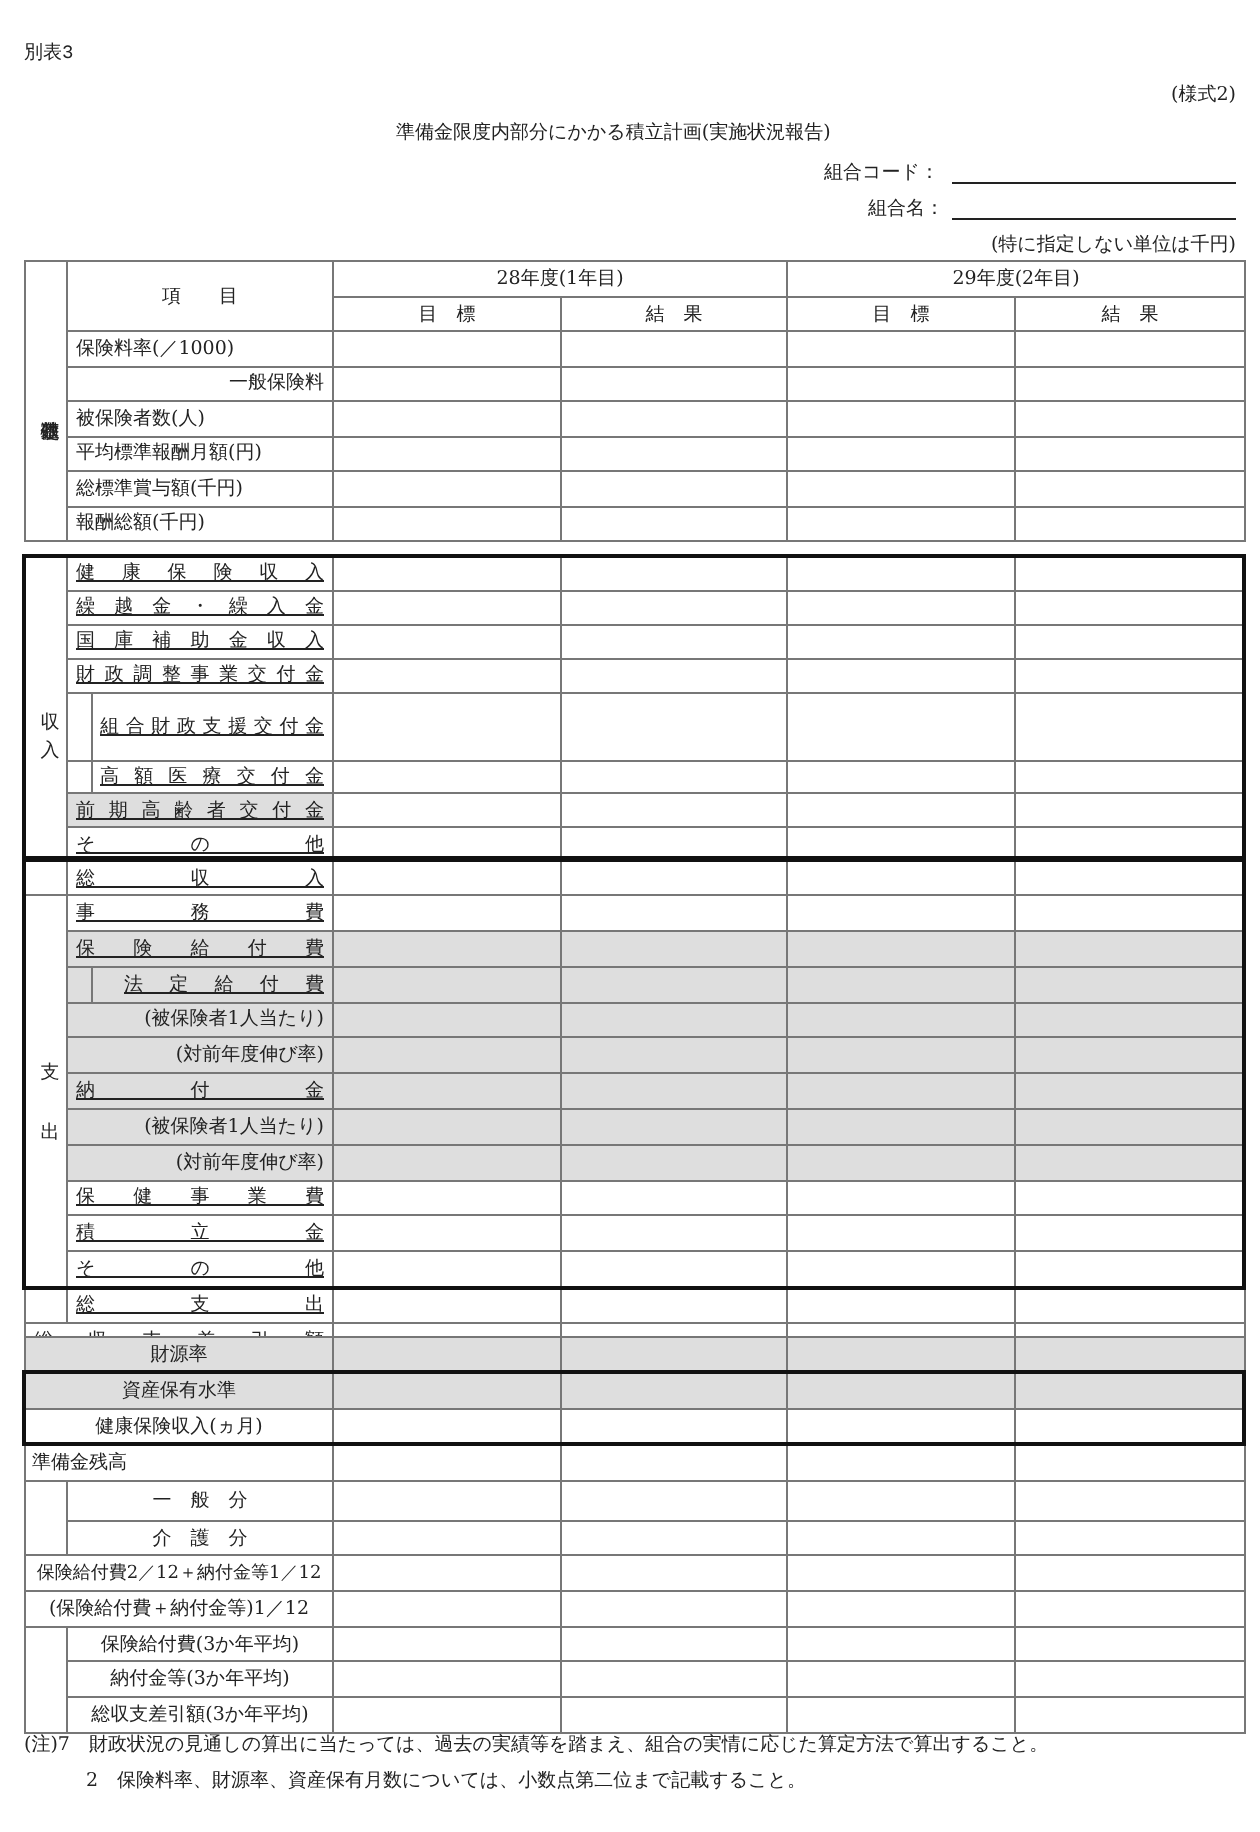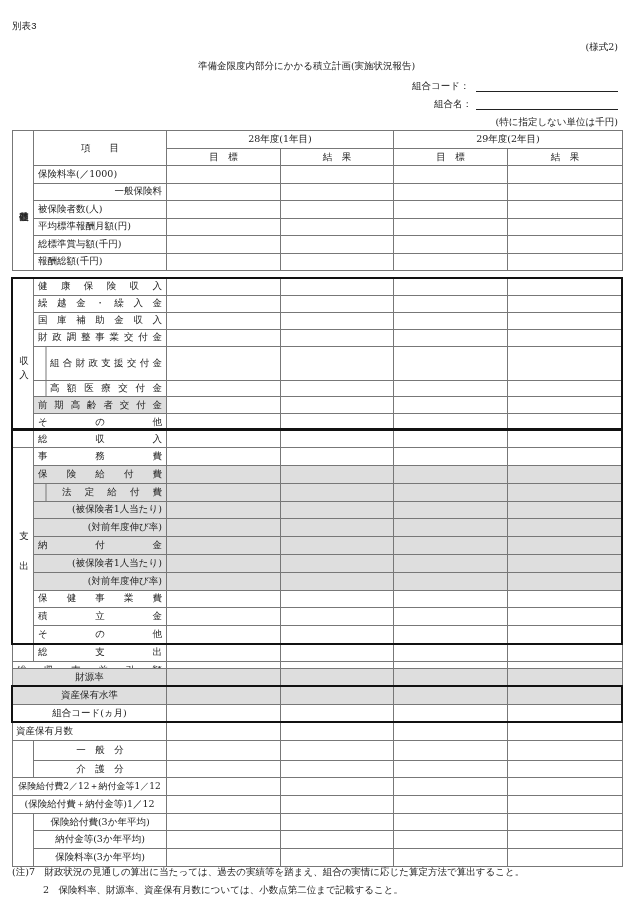--- a/index.html
+++ b/index.html
@@ -6,21 +6,21 @@
   body { width:630px; height:916px; position:relative; overflow:hidden;
          font-family:"DejaVu Serif", "Liberation Serif", serif; color:#222; }
   .abs { position:absolute; white-space:nowrap; }
   .t9 { font-size:9.5px; }
   .uline { position:absolute; border-bottom:1px solid #222; height:0; }
   table.grid { position:absolute; border-collapse:collapse; table-layout:fixed; font-size:9.5px; }
   table.grid td { border:1px solid #777; padding:0 4px; overflow:hidden; white-space:nowrap; }
   .shade { background:#dedede; }
   .center { text-align:center; }
   .right { text-align:right; }
-  .spread { text-align:justify; text-align-last:justify; }
+  .spread { text-align:justify; text-align-last:justify;text-decoration:underline; }
   .vert { writing-mode:vertical-rl; text-orientation:upright; letter-spacing:0; }
   .thick-box { position:absolute; border:2px solid #111; pointer-events:none; }
 </style>
 </head>
 <body>
 
 <div class="abs t9" style="left:12px;top:20px;font-family:Liberation Mono, monospace;">別表3</div>
 <div class="abs t9" style="right:12px;top:41px;">(様式2)</div>
 <div class="abs t9" style="left:198px;top:60px;">準備金限度内部分にかかる積立計画(実施状況報告)</div>
 <div class="abs t9" style="left:412px;top:80px;">組合コード：</div>
@@ -288,28 +288,28 @@
         <td></td>
       </tr>
   <tr style="height:18px" class="shade">
         <td colspan="2" class="center">資産保有水準</td>
         <td></td>
         <td></td>
         <td></td>
         <td></td>
       </tr>
   <tr style="height:18px">
-        <td colspan="2" class="center">組合コード(ヵ月)</td>
-        <td></td>
-        <td></td>
-        <td></td>
-        <td></td>
-      </tr>
-  <tr style="height:17.7px">
-        <td colspan="2" style="padding-left:3px">資産保有月数</td>
+        <td colspan="2" class="center">健康保険収入(ヵ月)</td>
+        <td></td>
+        <td></td>
+        <td></td>
+        <td></td>
+      </tr>
+  <tr style="height:17.7px">
+        <td colspan="2" style="padding-left:3px">準備金残高</td>
         <td></td>
         <td></td>
         <td></td>
         <td></td>
       </tr>
   <tr style="height:20px">
         <td style="border-top:none;border-bottom:none;"></td>
         <td class="center">一　般　分</td>
         <td></td>
         <td></td>
@@ -347,21 +347,21 @@
         <td></td>
       </tr>
   <tr style="height:17.7px">
         <td class="center">納付金等(3か年平均)</td>
         <td></td>
         <td></td>
         <td></td>
         <td></td>
       </tr>
   <tr style="height:17.7px">
-        <td class="center">保険料率(3か年平均)</td>
+        <td class="center">総収支差引額(3か年平均)</td>
         <td></td>
         <td></td>
         <td></td>
         <td></td>
       </tr>
 </tbody>
   </table>
 <div class="thick-box" style="left:11px;top:685px;width:608px;height:34px;"></div>
 
 <div class="abs t9" style="left:12px;top:866px;">(注)7　財政状況の見通しの算出に当たっては、過去の実績等を踏まえ、組合の実情に応じた算定方法で算出すること。</div>

